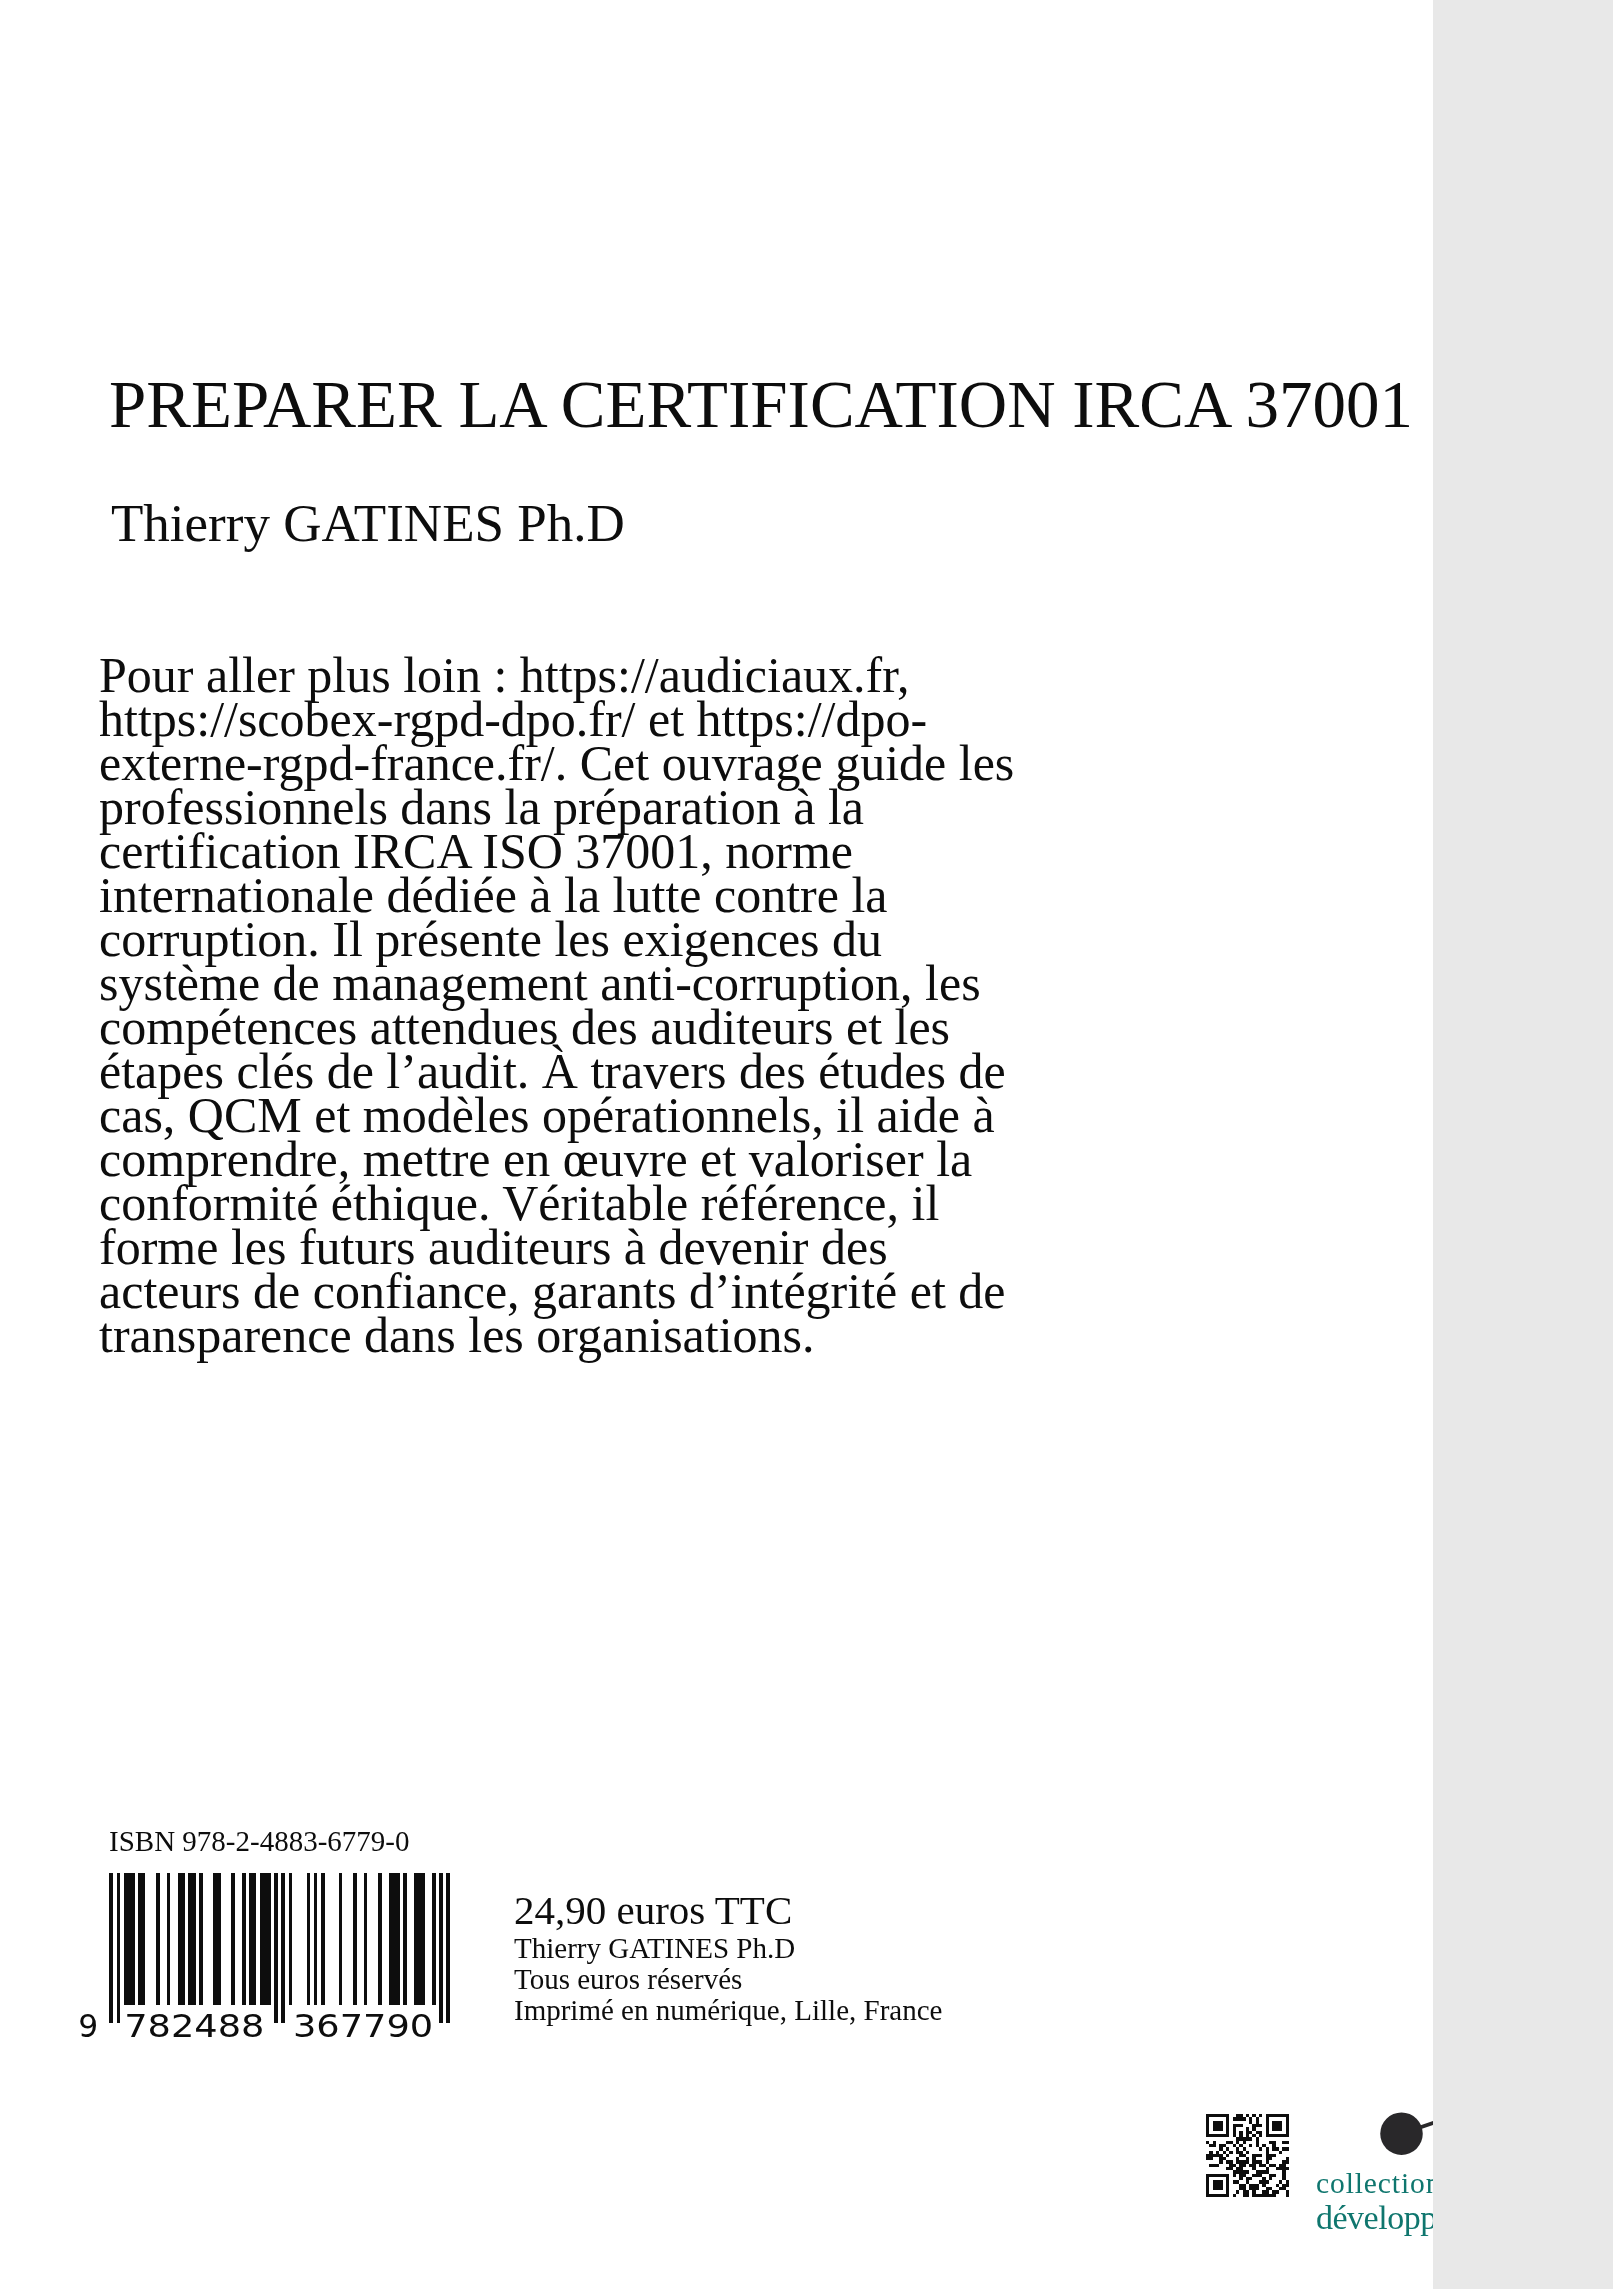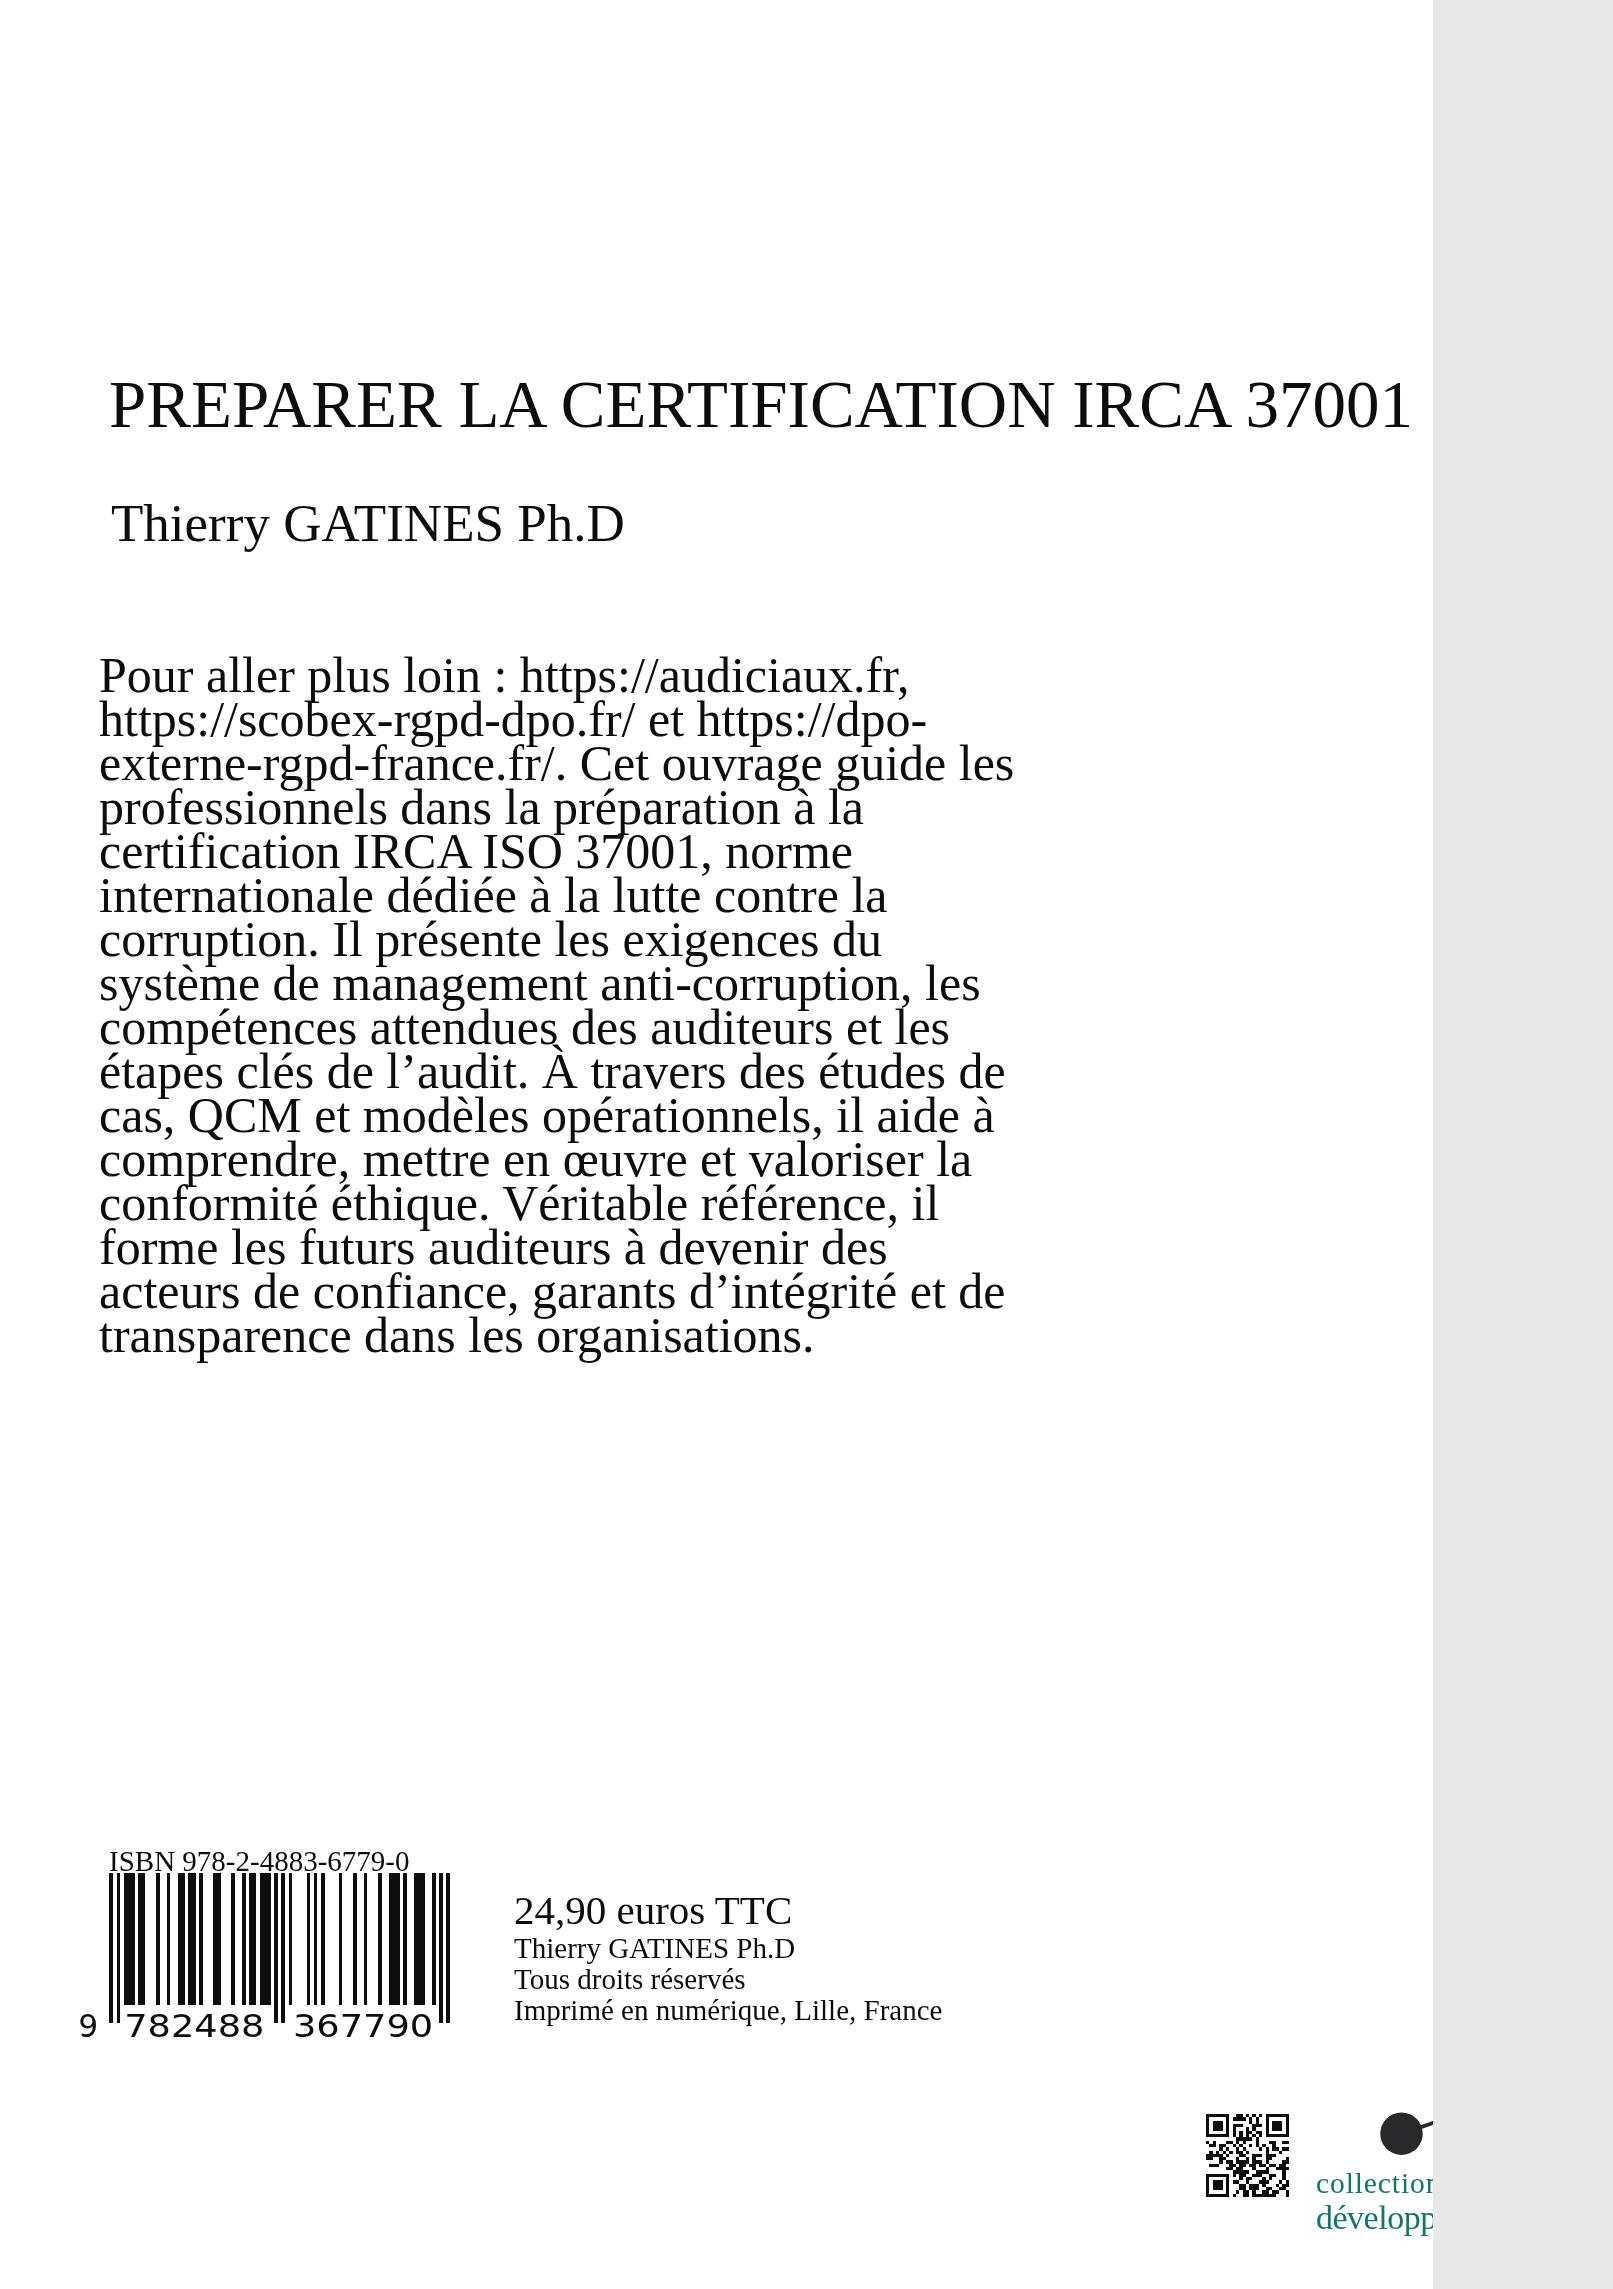--- a/index.html
+++ b/index.html
@@ -22,21 +22,21 @@
     white-space:nowrap;
   }
   .book-description{
     position:absolute;left:99px;top:653px;
     width:1347px;
     font-size:50px;line-height:44px;font-weight:400;
     white-space:pre-line;
   }
   .isbn-label{
     position:absolute;left:109px;top:1826px;
-    font-size:29px;line-height:31px;white-space:nowrap;margin-top:20px;
+    font-size:29px;line-height:31px;white-space:nowrap;
   }
   .barcode-svg{
     position:absolute;left:77px;top:1873px;
   }
   .barcode-svg rect{fill:#0d0d0d;}
   .barcode-svg text{
     font-family:"DejaVu Sans", sans-serif;
     font-size:34px;fill:#0d0d0d;
   }
   .imprint{
@@ -140,21 +140,21 @@
       <rect x="334.04" y="0" width="3.98" height="143"></rect>
       <rect x="337.93" y="0" width="3.98" height="143"></rect>
       <rect x="349.58" y="0" width="3.98" height="143"></rect>
       <rect x="357.35" y="0" width="3.98" height="163"></rect>
       <rect x="365.12" y="0" width="3.98" height="163"></rect>
     </svg>
 
   <div class="imprint">
     <div class="imprint-price">24,90 euros TTC</div>
     <div class="imprint-line">Thierry GATINES Ph.D</div>
-    <div class="imprint-line">Tous droits réservés</div>
+    <div class="imprint-line">Tous euros réservés</div>
     <div class="imprint-line">Imprimé en numérique, Lille, France</div>
   </div>
 
   <svg id="qr" class="qr-svg" width="83" height="83" viewBox="0 0 25 25" shape-rendering="crispEdges">
       <rect x="9" y="0" width="1" height="1" fill="#0d0d0d"></rect>
       <rect x="10" y="0" width="1" height="1" fill="#0d0d0d"></rect>
       <rect x="12" y="0" width="1" height="1" fill="#0d0d0d"></rect>
       <rect x="14" y="0" width="1" height="1" fill="#0d0d0d"></rect>
       <rect x="16" y="0" width="1" height="1" fill="#0d0d0d"></rect>
       <rect x="8" y="1" width="1" height="1" fill="#0d0d0d"></rect>

